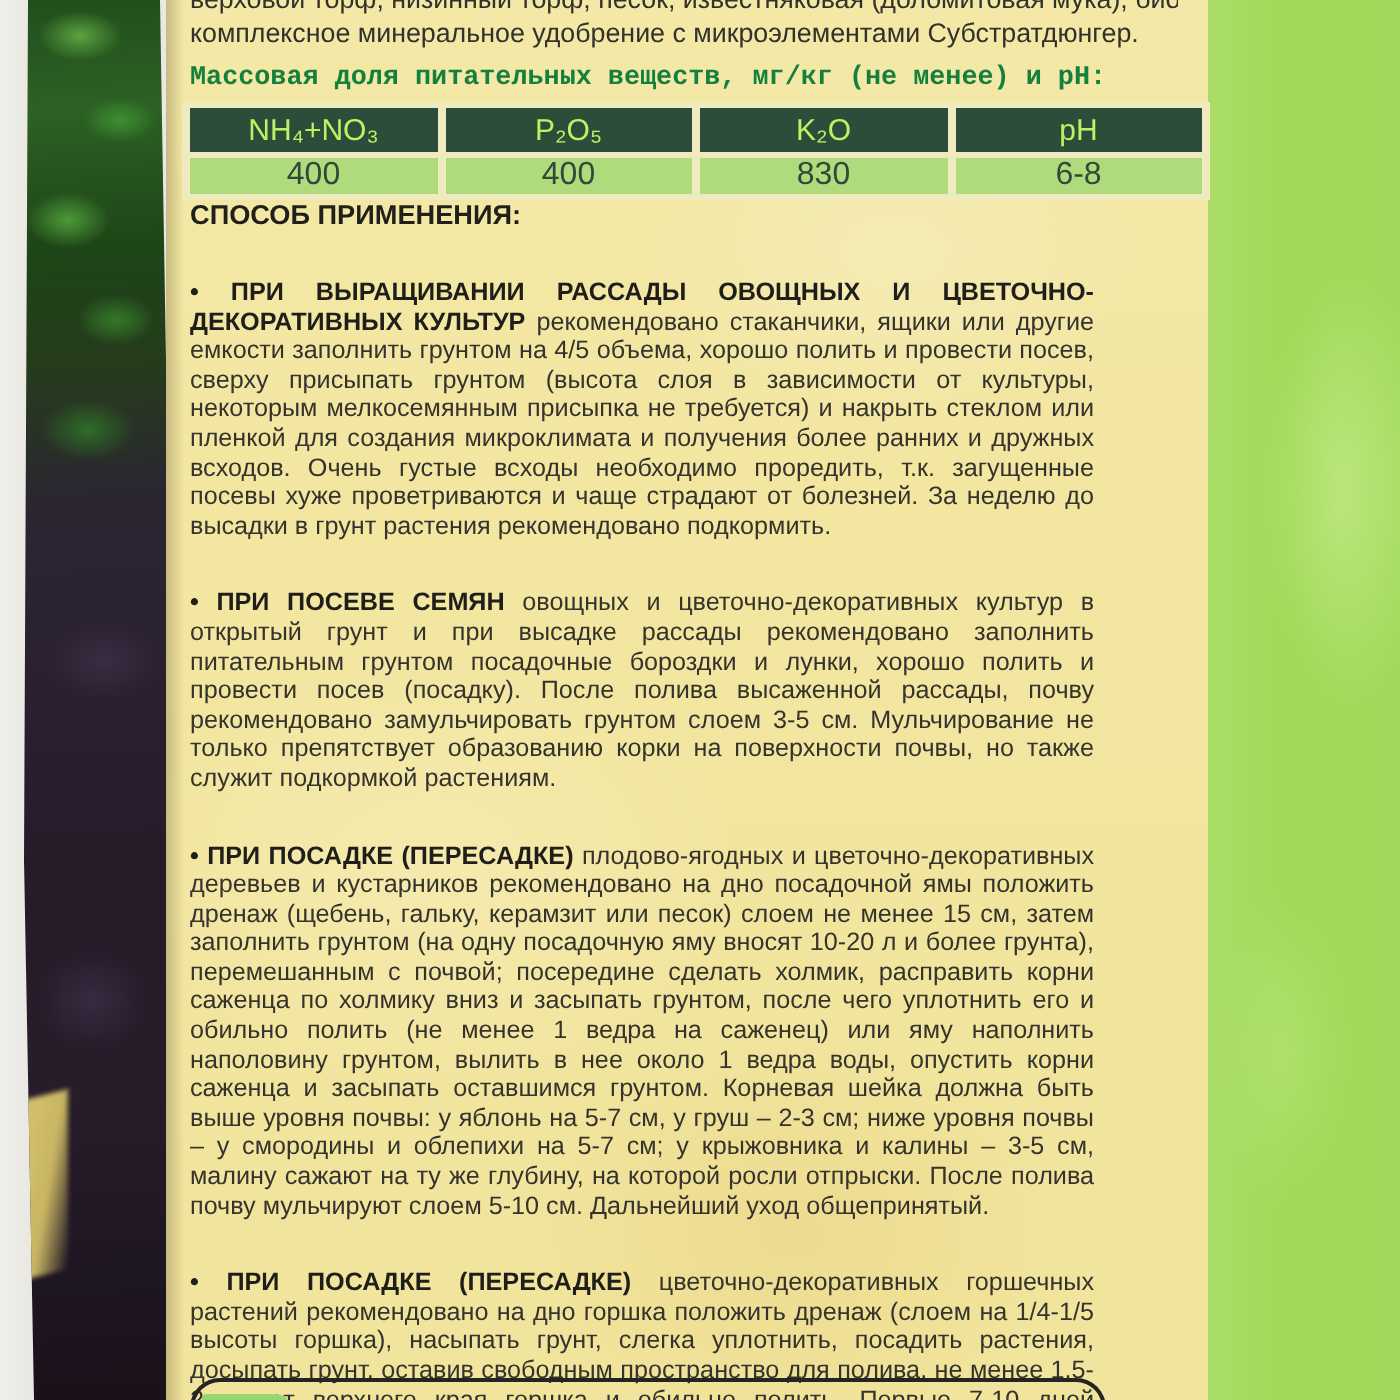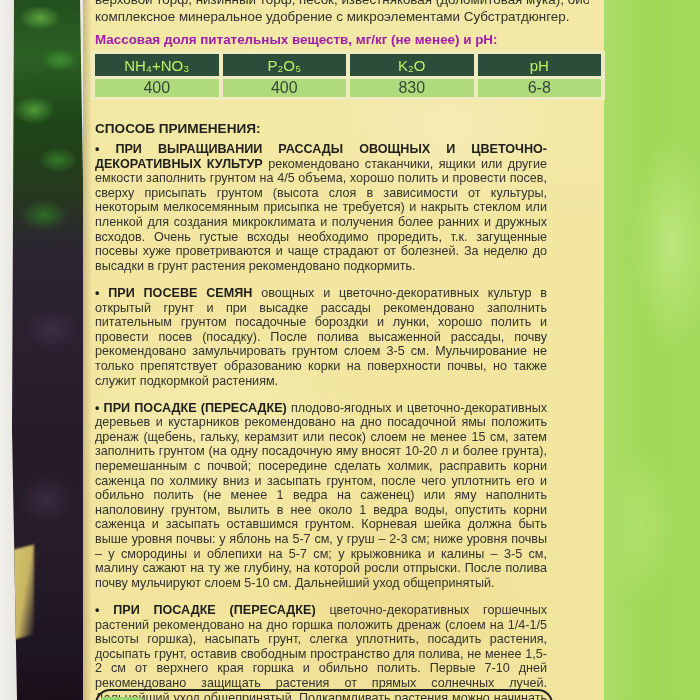--- a/index.html
+++ b/index.html
@@ -41,32 +41,32 @@
   .green-right{position:absolute;left:604px;top:0;width:96px;height:700px;
     background:
       radial-gradient(ellipse 60px 160px at 70% 35%, rgba(220,245,170,.45), rgba(220,245,170,0) 70%),
       radial-gradient(ellipse 50px 120px at 40% 75%, rgba(190,232,128,.5), rgba(190,232,128,0) 70%),
       linear-gradient(to right,#abdd68 0%,#9fd955 45%,#a3da5c 100%);}
 
   
   .content{position:absolute;left:95px;top:0;width:498px;color:#32312b;}
   .intro{width:494px;font-size:13.4px;line-height:17px;white-space:nowrap;overflow:hidden;}
   .intro-line1{margin-top:-9px;}
-  .nutrients-label{margin-top:7px;font-weight:bold;font-size:13.4px;color:#a21caf;}
+  .nutrients-label{margin-top:7px;font-weight:bold;font-size:13.4px;color:#15803d;font-family:Liberation Mono, monospace;}
 
   .nutrient-table{margin:4px 0 0 -4px;width:514px;border-collapse:separate;
     border-spacing:4px 3px;background:#f0ebbf;}
   .nutrient-table th{background:#2b4d39;color:#bef264;font-weight:normal;
     font-size:15px;height:22px;text-align:center;}
   .nutrient-table td{background:#afdb7d;color:#2f4a39;font-size:16px;
     height:16px;text-align:center;}
   .nutrient-table th,.nutrient-table td{width:25%;padding:0;}
 
-  .usage-heading{margin-top:21px;font-weight:bold;font-size:13.6px;color:#201f1b;}
-  .para{margin-top:6px;width:452px;font-size:12.6px;line-height:14.6px;
+  .usage-heading{font-weight:bold;font-size:13.6px;color:#201f1b;}
+  .para{margin-top:24px;width:452px;font-size:12.6px;line-height:14.6px;
     text-align:justify;color:#34332d;}
   .para .lead{font-weight:bold;color:#1f1e1a;}
 
   
   .bottom-box{position:absolute;left:95px;top:689px;width:454px;height:16px;
     border:2px solid #242420;border-bottom:none;border-radius:15px 15px 0 0;}
   .bottom-box-green{position:absolute;left:4px;top:6px;width:46px;height:10px;
     background:#97d56f;border-radius:2px 10px 0 0;}
 </style>
 </head>

